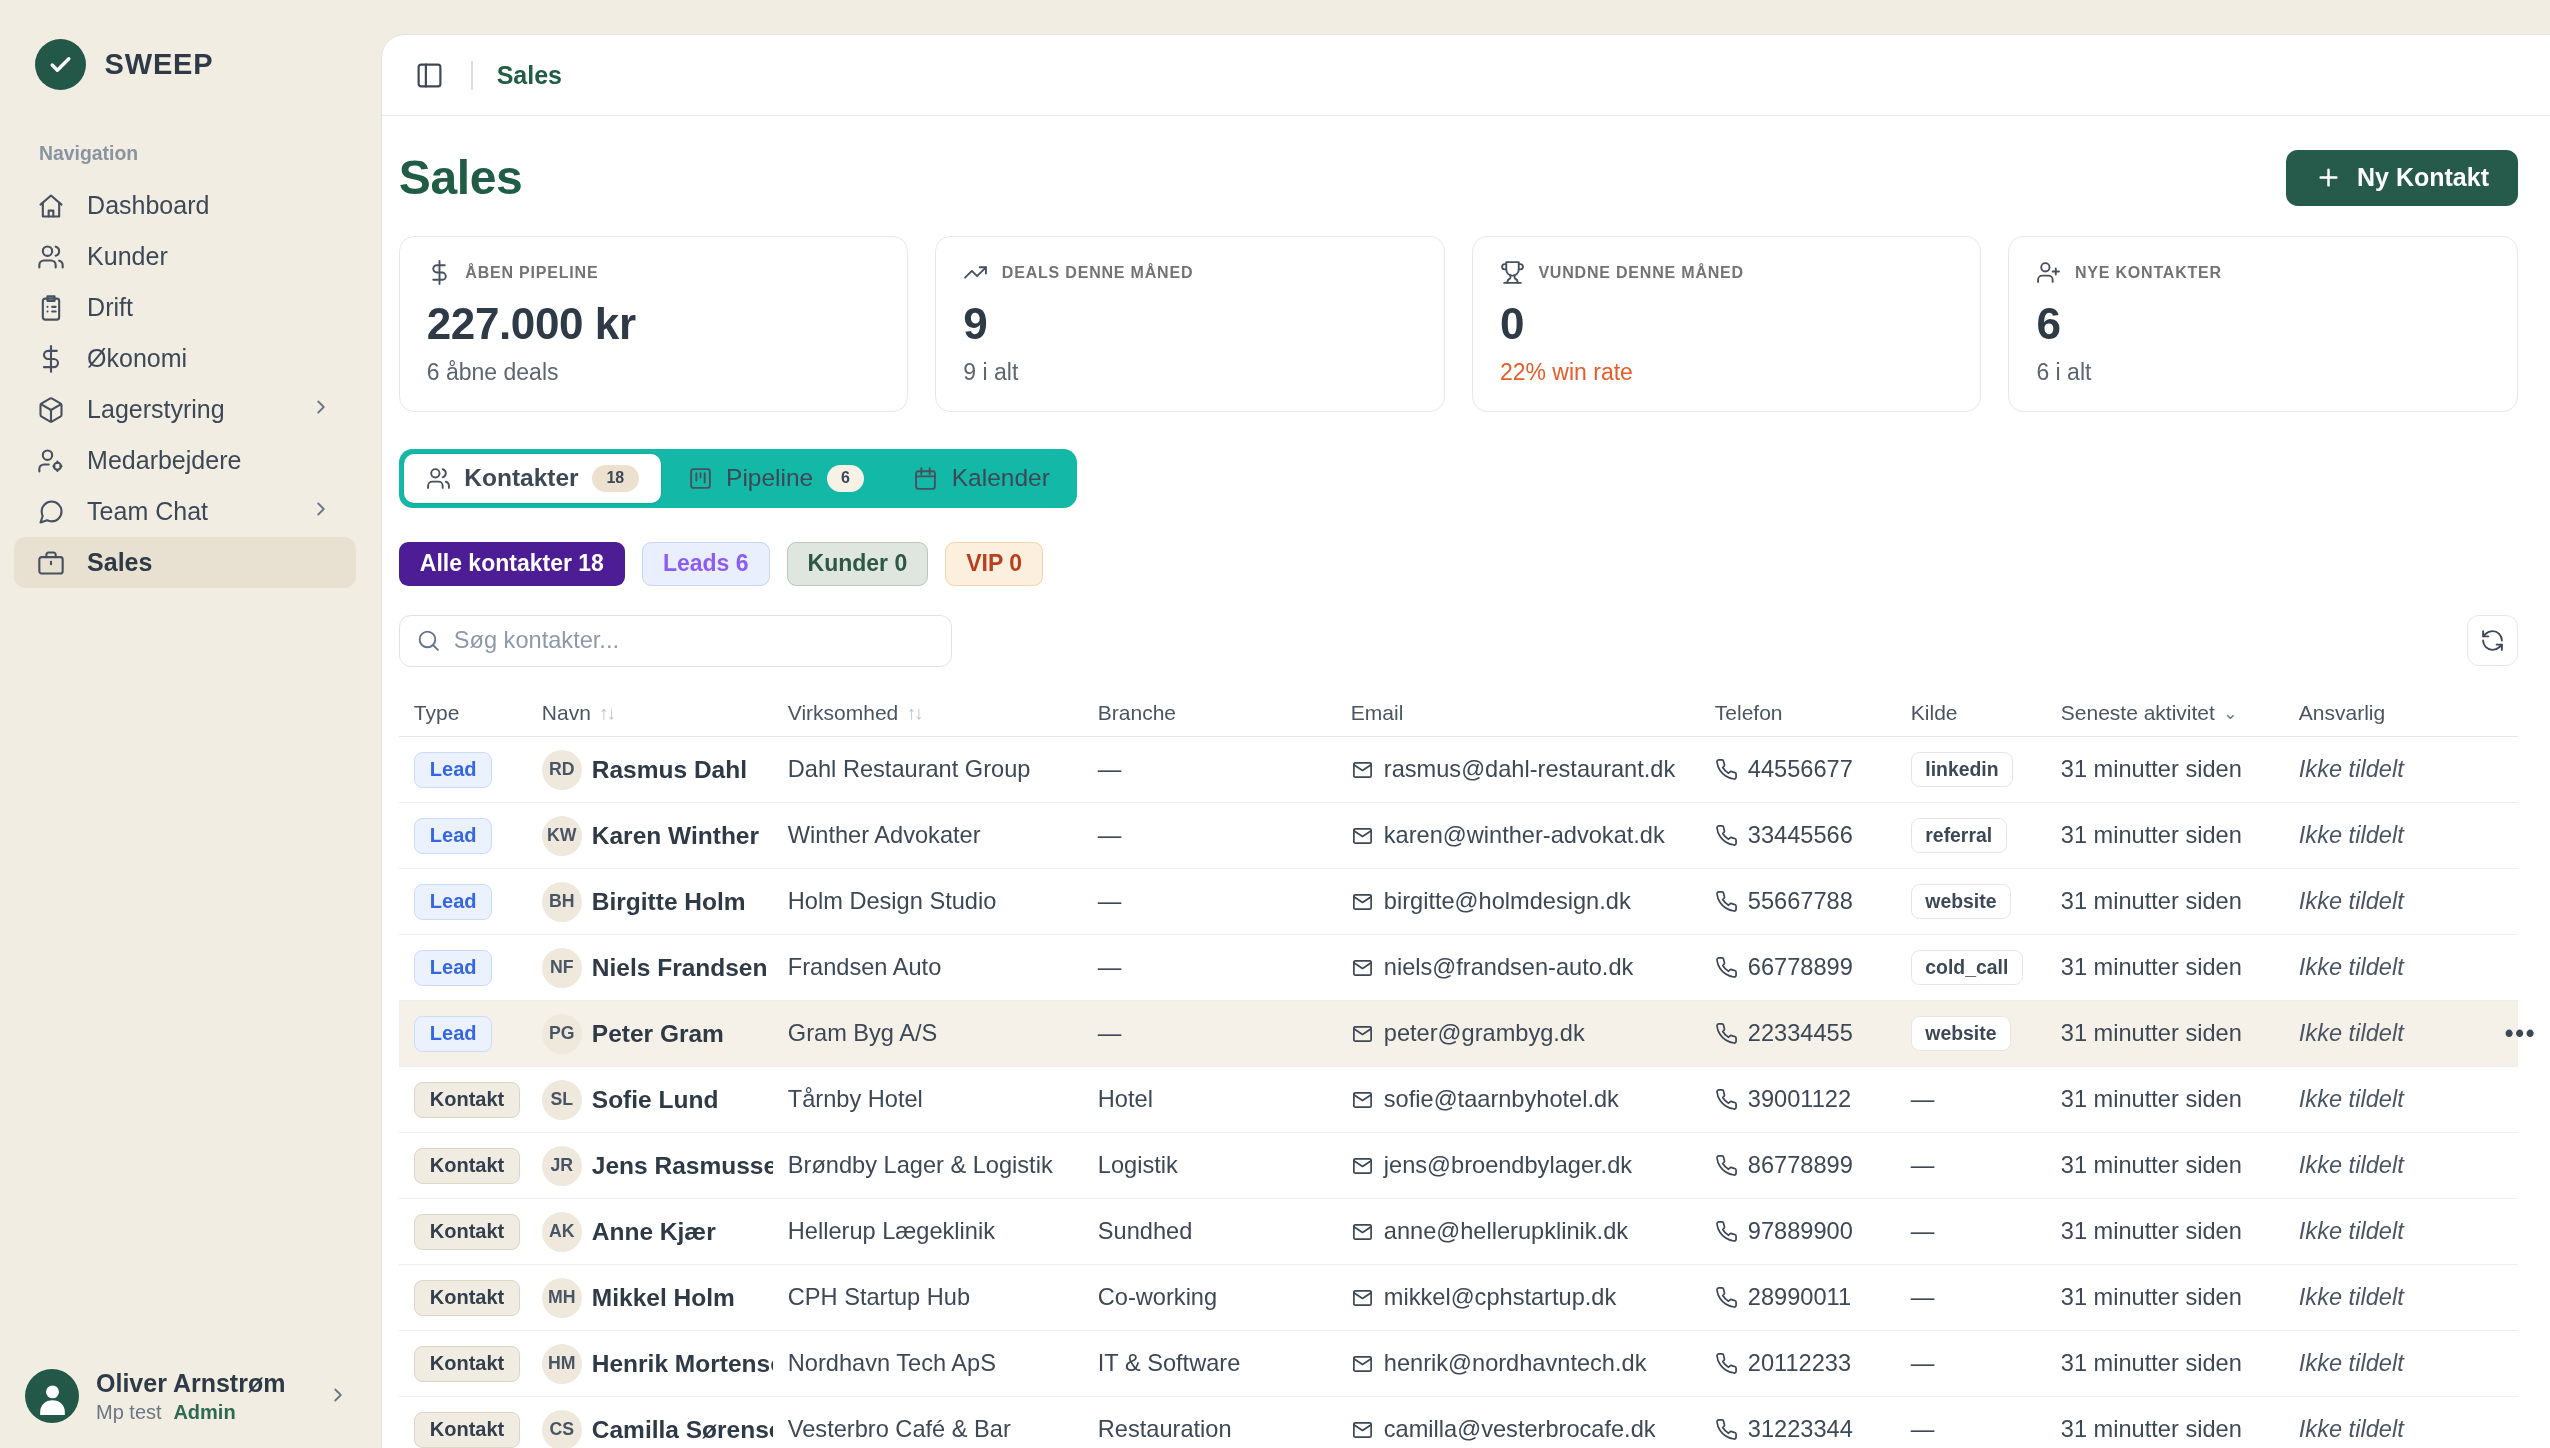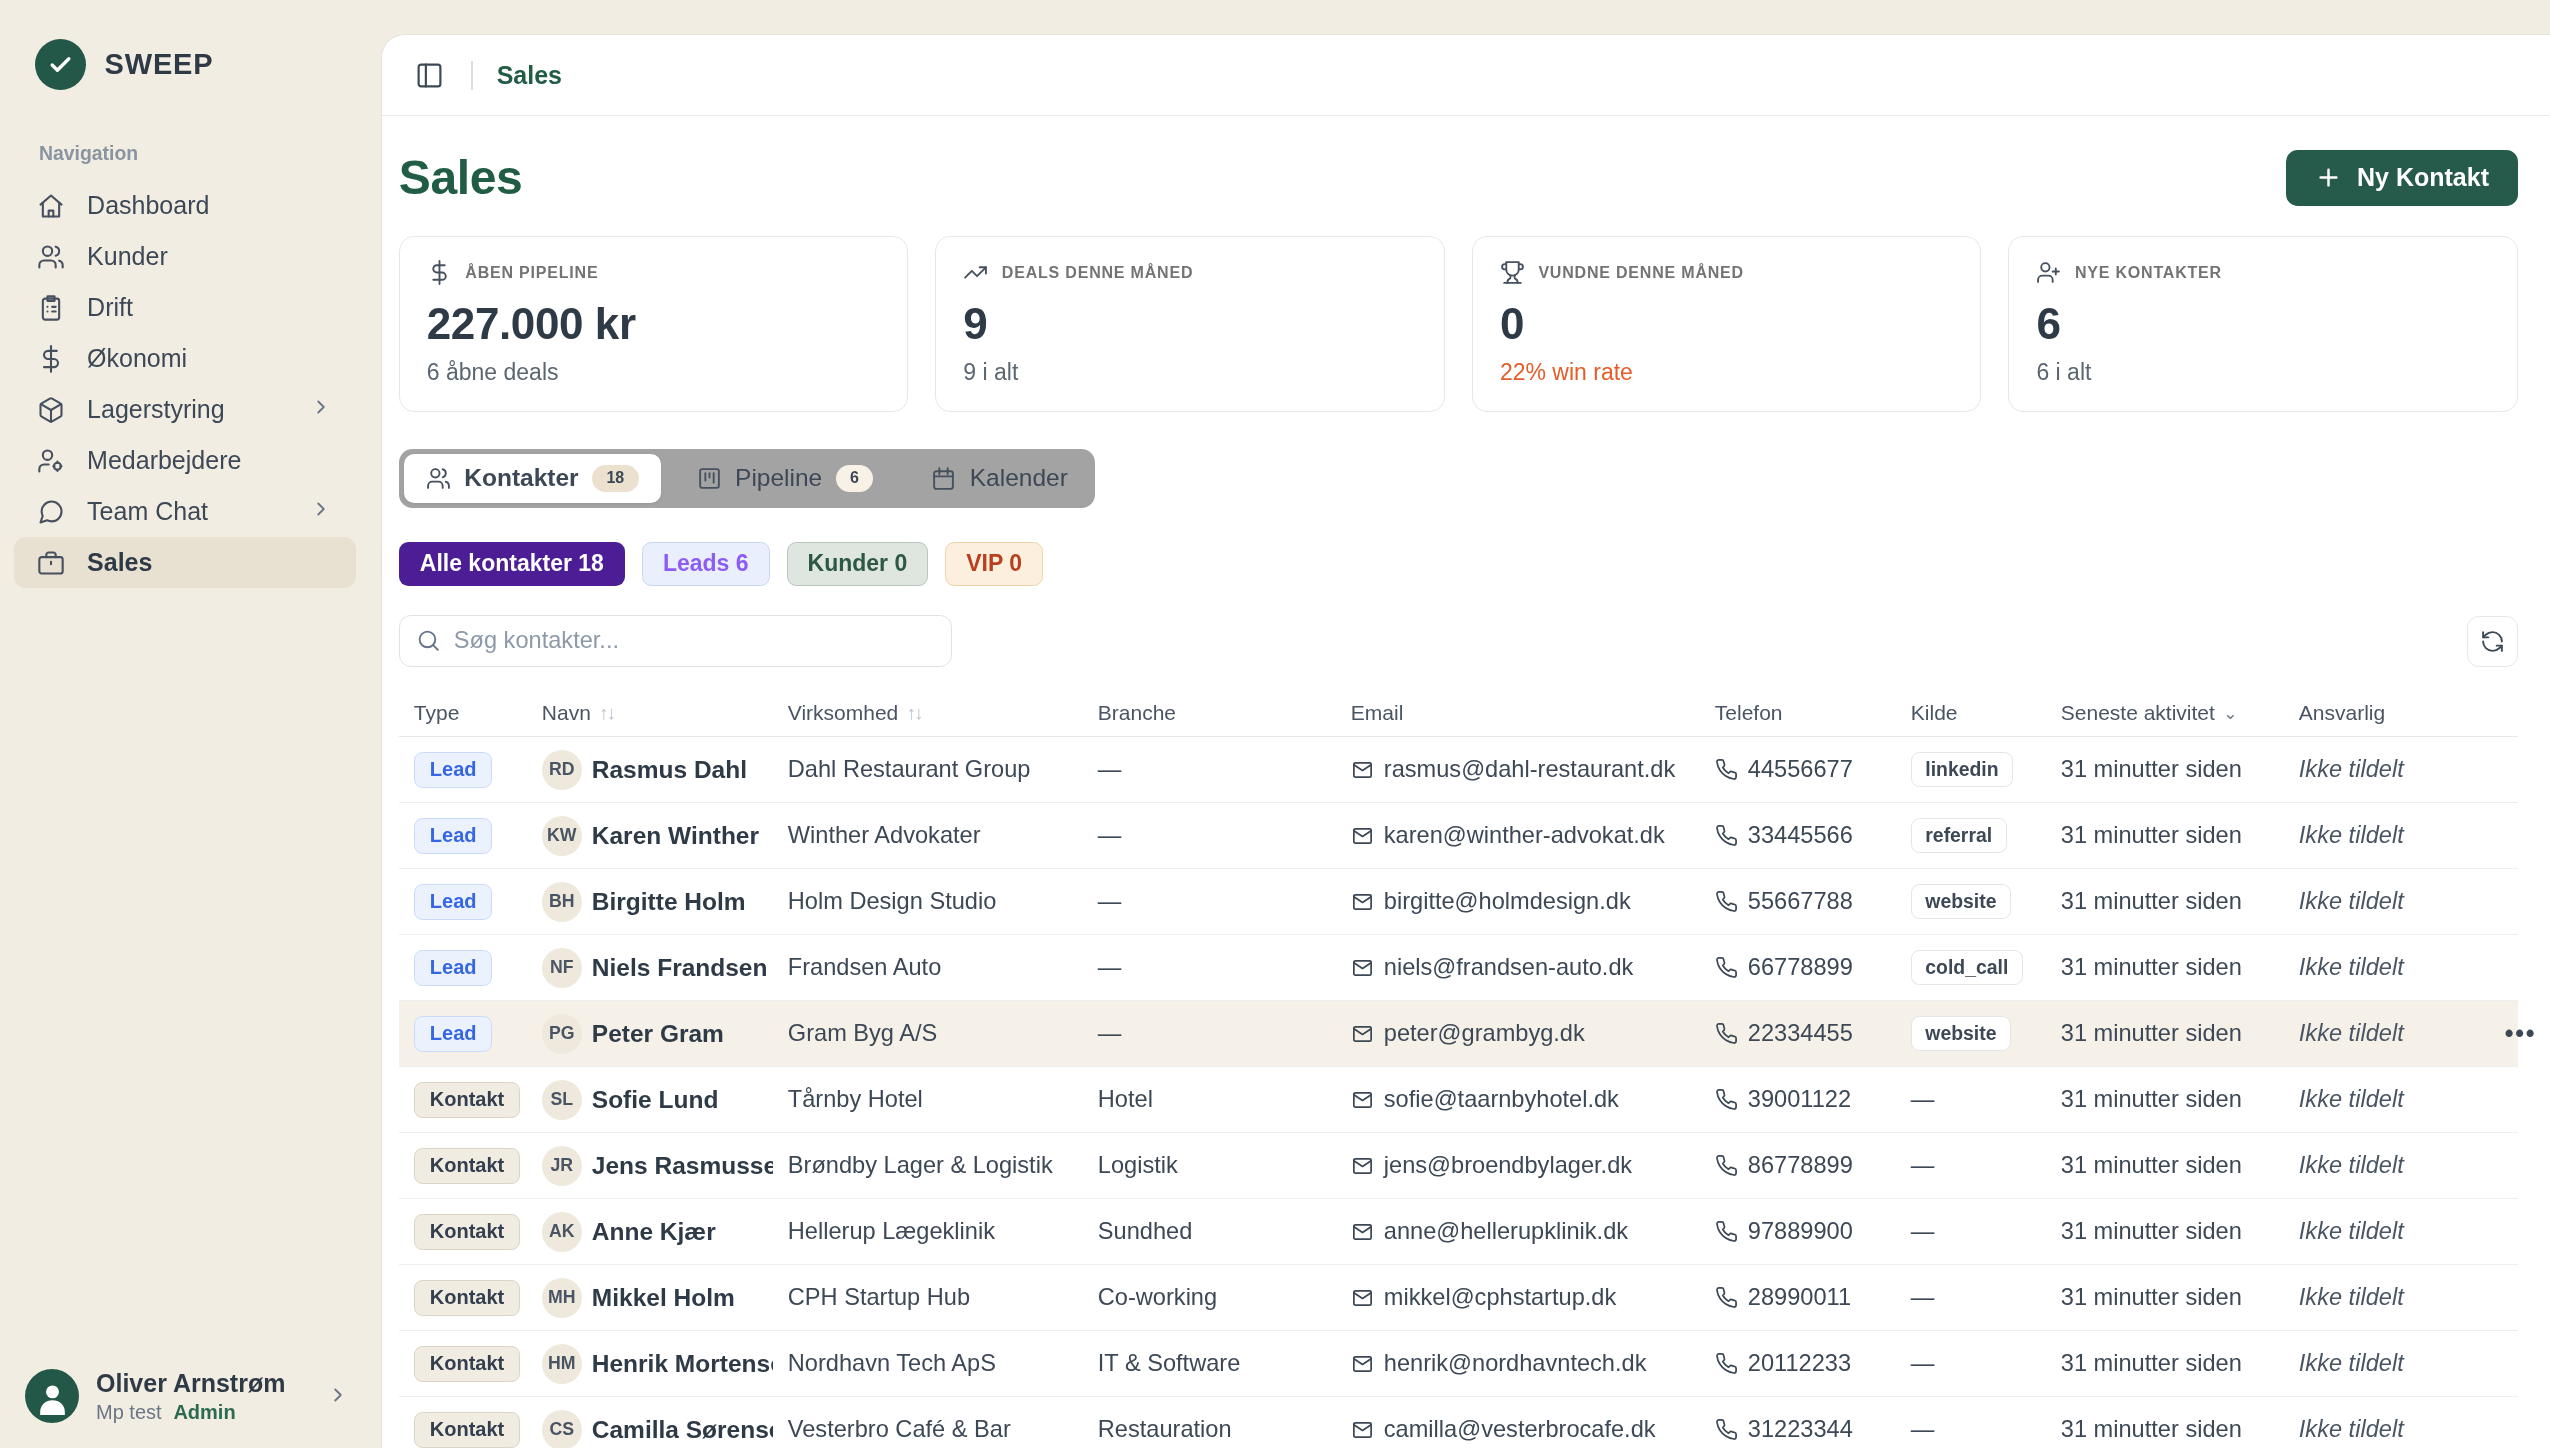--- a/index.html
+++ b/index.html
@@ -58,41 +58,41 @@
   .stats { display:flex; gap:27px; margin-top:30px; }
   .stat-card { flex:1; border:1.7px solid #e9e7e3; border-radius:15px; padding:23.6px 27px 25px; background:#fff; }
   .stat-label-row { display:flex; align-items:center; gap:13.5px; }
   .stat-label-row svg { width:25px; height:25px; stroke:#46505e; }
   .stat-label { font-size:16px; font-weight:bold; color:#737373; letter-spacing:0.05em; text-transform:uppercase; }
   .stat-value { font-size:44px; font-weight:bold; color:#2f3a47; margin-top:13.5px; letter-spacing:-0.4px; }
   .stat-sub { font-size:23px; color:#5b6672; margin-top:10px; }
   .stat-sub.accent { color:#e55d28; }
 
   
-  .tabs { display:inline-flex; align-items:center; background:#a3a3a3; border-radius:13.5px;
-    padding:5px; margin-top:37px; gap:14px; }
+  .tabs { display:inline-flex; align-items:center; background:#14b8a6; border-radius:13.5px;
+    padding:5px; margin-top:37px; gap:5px; }
   .tab { display:flex; align-items:center; gap:13.5px; padding:0 22px; height:49px; border-radius:10px;
     font-size:24.5px; color:#3d4856; cursor:pointer; }
   .tab svg { width:25px; height:25px; stroke:#46505e; }
   .tab.active { background:#fff; font-weight:bold; box-shadow:0 0.8px 2.5px rgba(0,0,0,0.08); }
   .tab-badge { background:#ece1cf; border-radius:843px; font-size:16px; font-weight:bold;
     color:#3d4856; padding:4.2px 14.3px; }
   .tab:not(.active) .tab-badge { background:#f7f1e6; }
 
   
   .filters { display:flex; gap:17px; margin-top:34px; }
   .pill { height:44px; display:flex; align-items:center; padding:0 20px; border-radius:9.3px;
     font-size:23px; font-weight:bold; cursor:pointer; border:1.7px solid transparent; }
   .pill.all { background:#4c1d95; color:#fff; }
   .pill.leads { background:#e9effc; border-color:#c6d6f6; color:#8b5cf6; }
   .pill.customers { background:#dfe5df; border-color:#bac5bb; color:#2d5844; }
   .pill.vip { background:#fcefdd; border-color:#f0d3a8; color:#b8401f; }
 
   
-  .search-row { display:flex; align-items:flex-end; justify-content:space-between; margin-top:29px; }
+  .search-row { display:flex; align-items:flex-start; justify-content:space-between; margin-top:29px; }
   .search-box { position:relative; width:553px; }
   .search-box svg { position:absolute; left:17px; top:13.5px; width:25px; height:25px; stroke:#64748b; }
   .search-input { width:100%; height:52px; border:1.7px solid #dfe3e8; border-radius:11.8px;
     padding:0 17px 0 54px; font-size:23.6px; font-family:inherit; color:#2f3a47; outline:none; background:#fff; }
   .search-input::placeholder { color:#8d99a8; }
   .refresh-btn { width:51px; height:51px; border:1.7px solid #e4e7eb; background:#fff; border-radius:11.8px;
     display:flex; align-items:center; justify-content:center; cursor:pointer; }
   .refresh-btn svg { width:25px; height:25px; stroke:#3d4856; }
 
   

